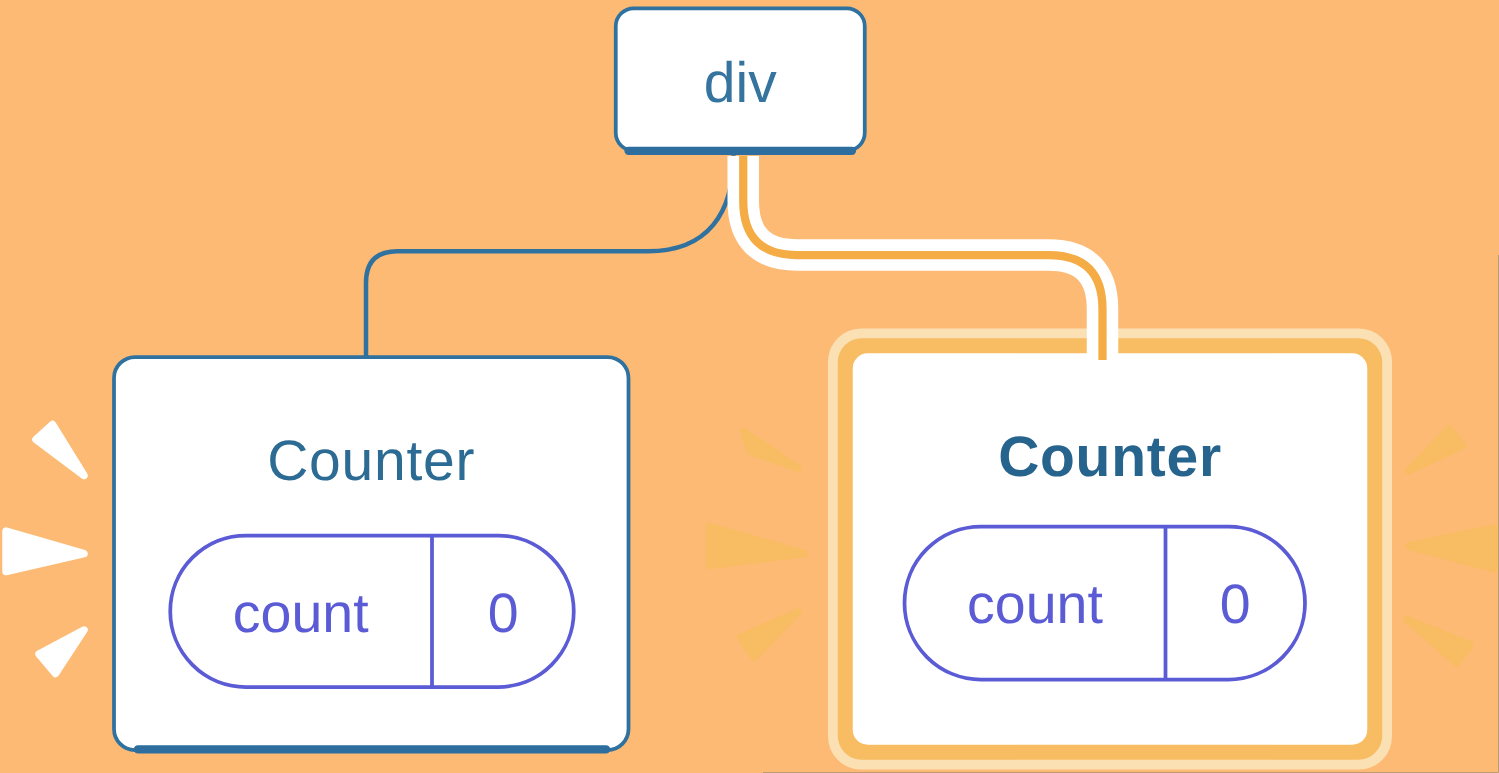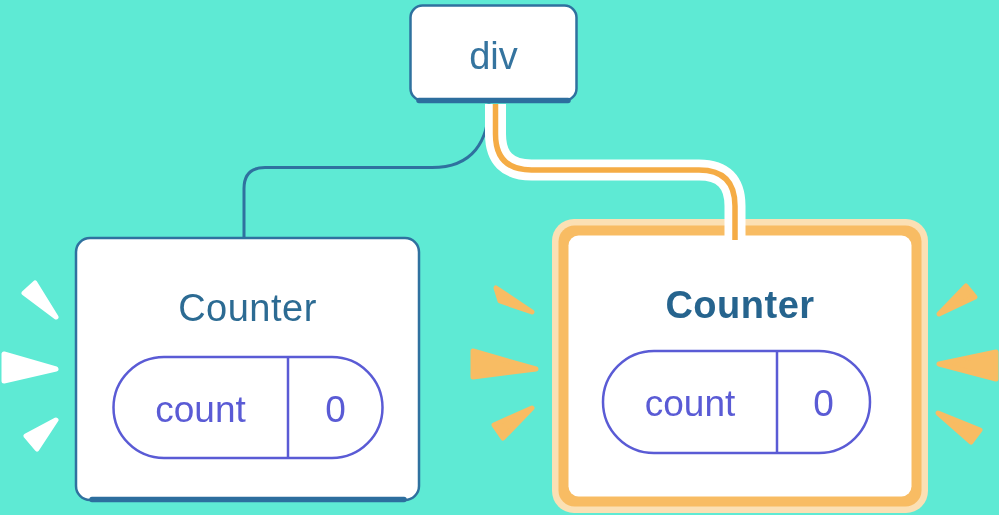--- a/index.html
+++ b/index.html
@@ -4,21 +4,21 @@
 <style>
   html,body{margin:0;padding:0;}
   body{
     background:#4C6670;
     font-family:"Liberation Sans", sans-serif;
   }
   .stage{
     position:relative;
     width:999px;
     height:515px;
-    background:#5eead4;
+    background:#fdba74;
     overflow:hidden;
   }
   svg{display:block;}
 
   
   .edge-blue{fill:none;stroke:#2F719F;stroke-width:3;}
   .edge-orange-casing{fill:none;stroke:#FFFFFF;stroke-width:21;}
   .edge-orange-core{fill:none;stroke:#F5AC45;stroke-width:5.5;}
 
   

